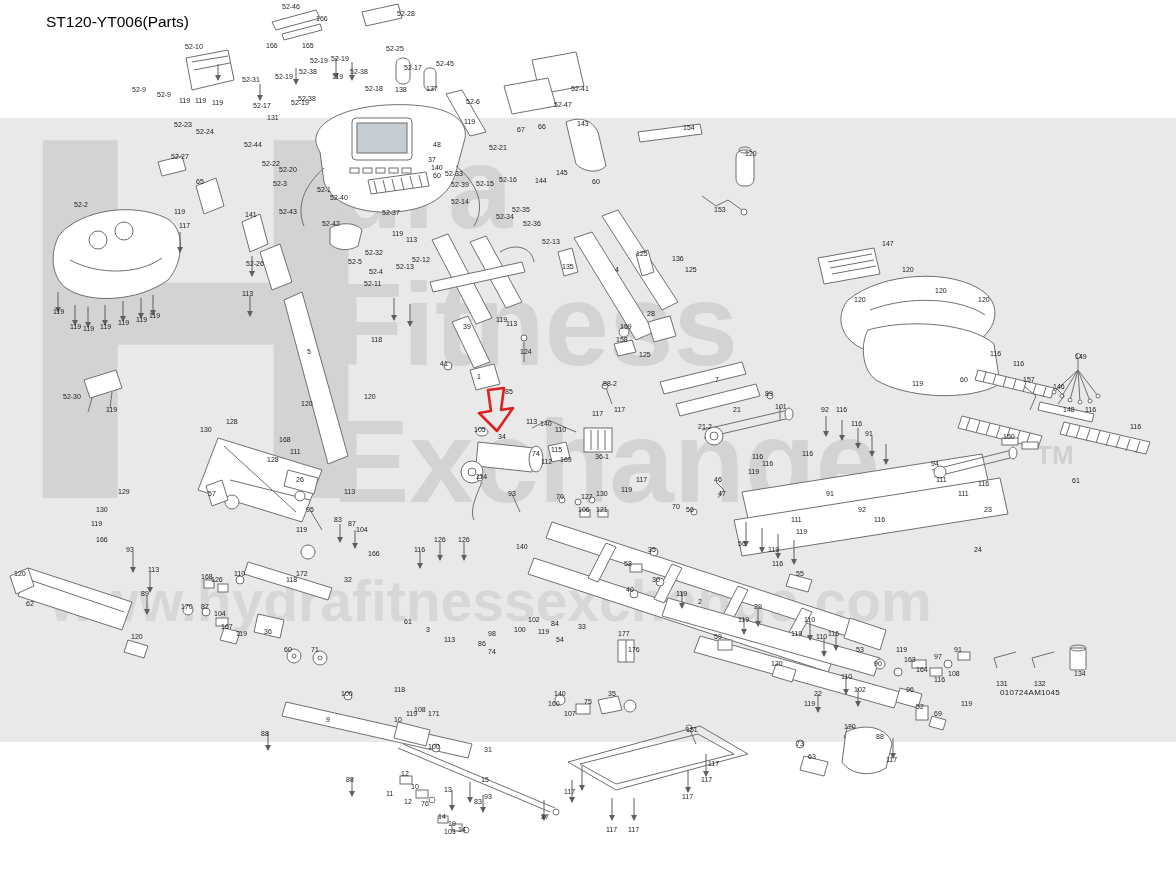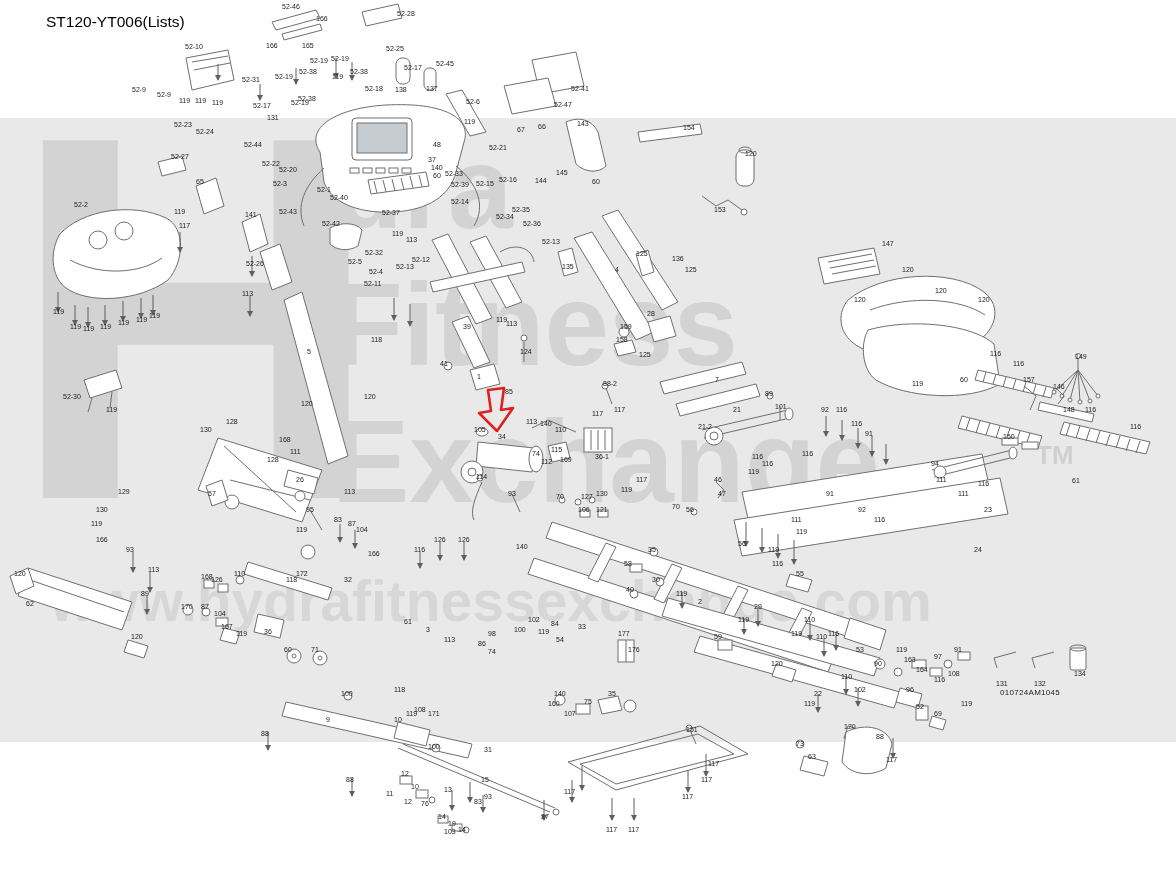--- a/index.html
+++ b/index.html
@@ -698,16 +698,16 @@
       <span class="pl" style="left: 628px; top: 826px;">117</span>
       <span class="pl" style="left: 682px; top: 793px;">117</span>
       <span class="pl" style="left: 701px; top: 776px;">117</span>
       <span class="pl" style="left: 708px; top: 760px;">117</span>
       <span class="pl" style="left: 686px; top: 726px;">151</span>
       <span class="pl" style="left: 394px; top: 686px;">118</span>
       <span class="pl" style="left: 414px; top: 706px;">108</span>
       <span class="pl" style="left: 428px; top: 710px;">171</span>
     </div>
 
-  <div class="title">ST120-YT006(Lists)</div>
+  <div class="title">ST120-YT006(Parts)</div>
   <div class="doccode">010724AM1045</div>
 
 </div>
 
 </body></html>

